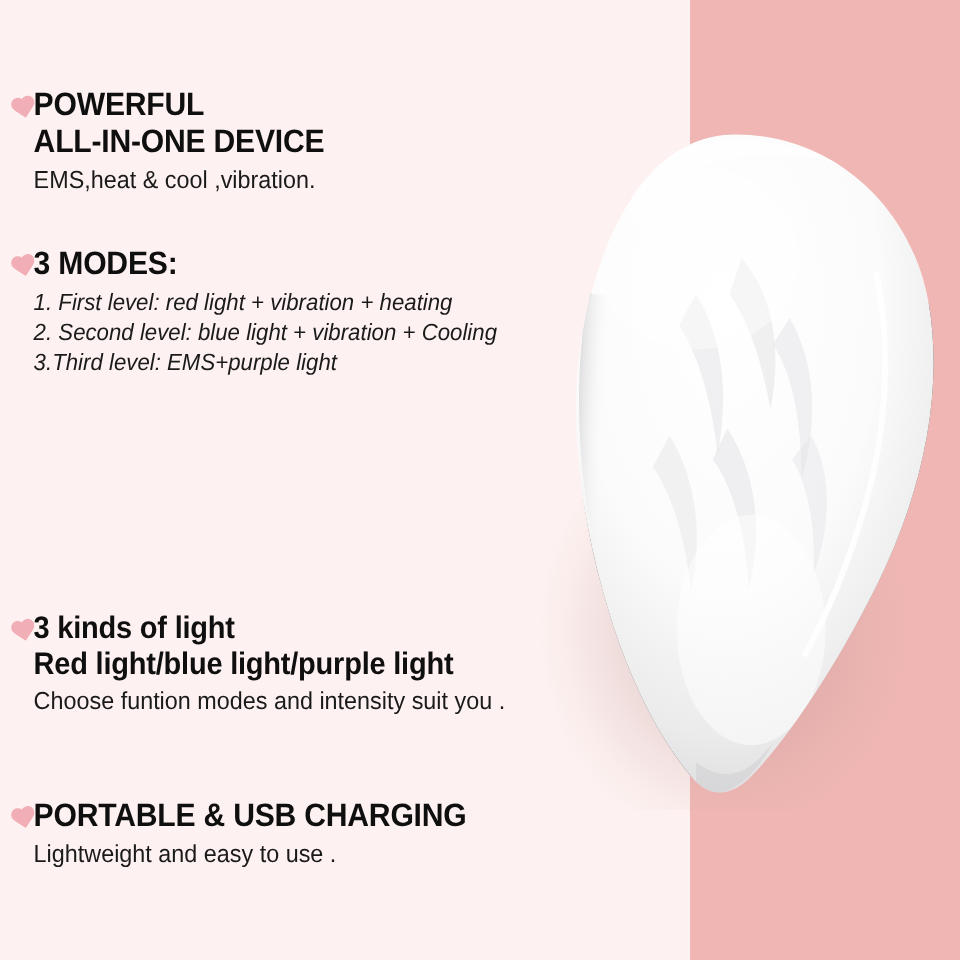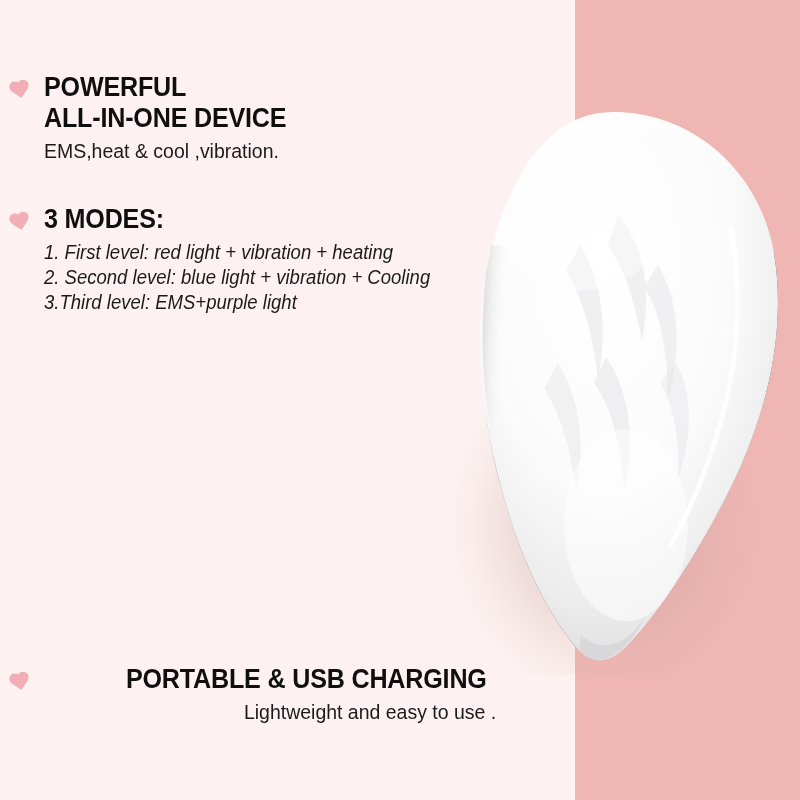--- a/index.html
+++ b/index.html
@@ -46,21 +46,21 @@
 
   .feature {
     position: absolute;
     left: 0;
     width: 520px;
   }
   .f0 { top: 72px; }
   .f1 { top: 204px; }
   .f2 { top: 378px; }
   .f3 { top: 508px; }
-  .f4 { top: 664px; text-align: right; }
+  .f4 { top: 664px; }
 
   .bullet {
     position: absolute;
     left: 9px;
     top: 9px;
     width: 26px;
     height: 24px;
   }
   .heart {
     position: absolute;
@@ -84,21 +84,21 @@
     transform: rotate(-45deg);
     transform-origin: 0 100%;
   }
   .heart:after {
     left: 0;
     transform: rotate(45deg);
     transform-origin: 100% 100%;
   }
 
   .body-block {
-    margin-left: 44px;
+    margin-left: 28px;
   }
 
   .heading {
     font-family: "Liberation Sans Narrow", "Liberation Sans", sans-serif;
     font-weight: bold;
     font-size: 27px;
     line-height: 31px;
     letter-spacing: -0.2px;
     color: #100f0f;
     transform: scaleX(0.93);
@@ -285,20 +285,32 @@
         <div class="heading">3 MODES:</div>
         <ul class="modes-list">
           <li>1. First level: red light + vibration + heating</li>
           <li>2. Second level: blue light + vibration + Cooling</li>
           <li>3.Third level: EMS+purple light</li>
         </ul>
       </div>
     </div>
 
 
+    <div class="feature f3">
+      <span class="bullet">
+          <span class="heart"></span>
+        </span>
+      <div class="body-block">
+        <div class="heading mixed multi">
+          <div class="line">3 kinds of light</div>
+          <div class="line">Red light/blue light/purple light</div>
+        </div>
+        <div class="subtext">Choose funtion modes and intensity suit you .</div>
+      </div>
+    </div>
 
     <div class="feature f4">
       <span class="bullet">
           <span class="heart"></span>
         </span>
       <div class="body-block">
         <div class="heading">PORTABLE &amp; USB CHARGING</div>
         <div class="subtext">Lightweight and easy to use .</div>
       </div>
     </div>

